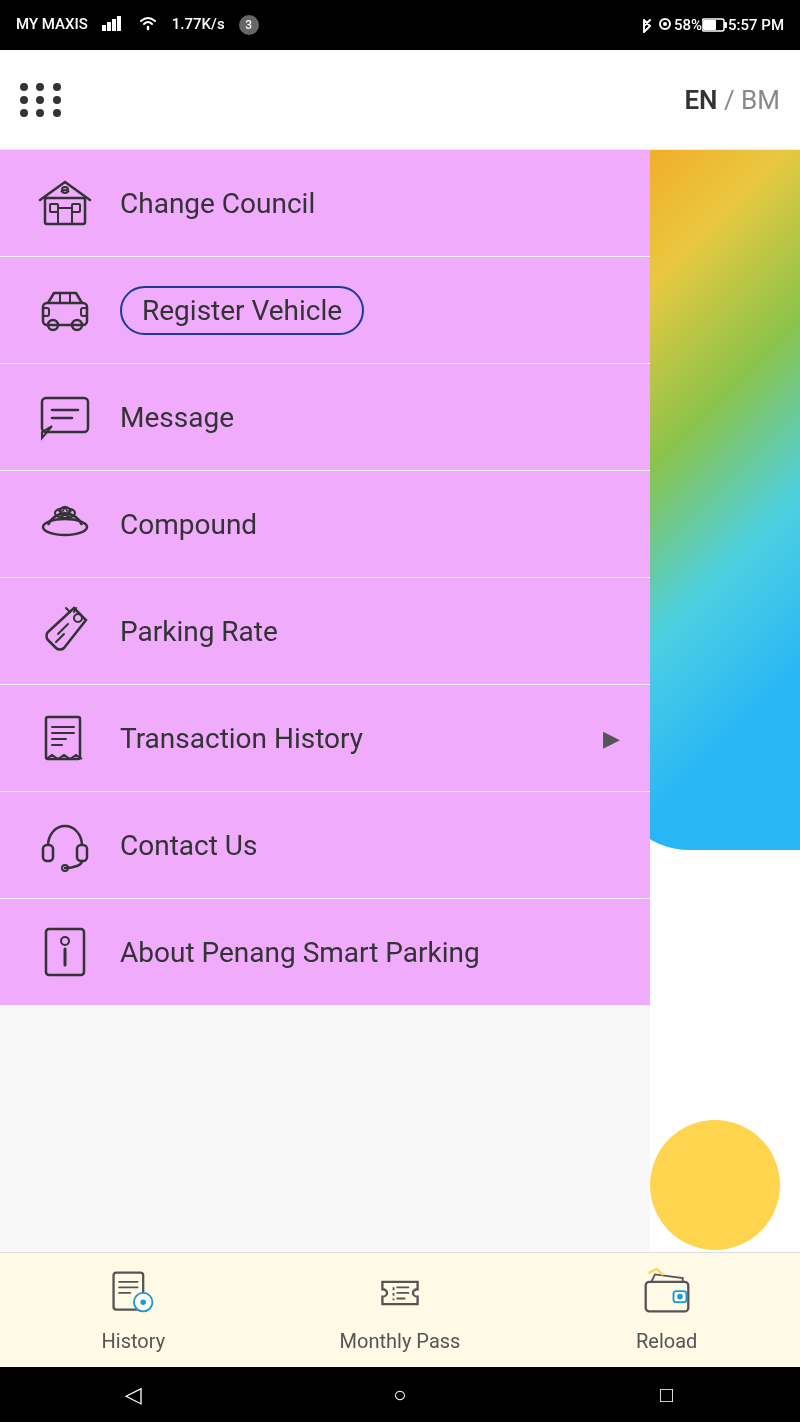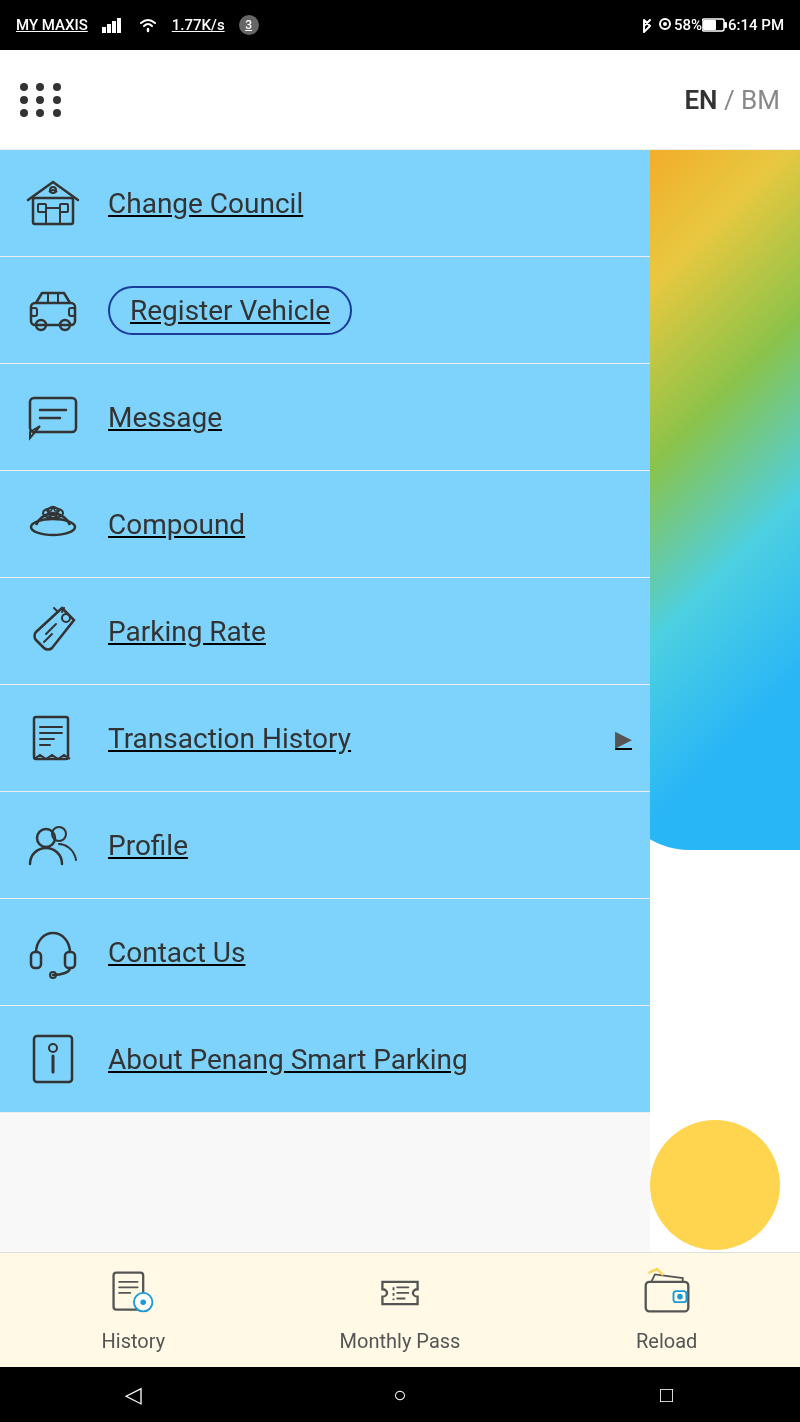--- a/index.html
+++ b/index.html
@@ -20,21 +20,21 @@
       display: flex;
       align-items: center;
       justify-content: space-between;
       padding: 0 16px;
       color: #fff;
       font-size: 15px;
       font-weight: 500;
       position: relative;
       z-index: 100;
     }
-    .status-left { display: flex; align-items: center; gap: 14px; text-decoration: underline; }
+    .status-left { display: flex; align-items: flex-start; gap: 14px; }
     .status-right { display: flex; align-items: center; }
 
     
     .app-header {
       width: 100%;
       height: 100px;
       background: #fff;
       display: flex;
       align-items: center;
       justify-content: space-between;
@@ -107,26 +107,25 @@
       left: 0;
       width: 650px;
       background: #f8f8f8;
       z-index: 10;
       bottom: 120px;
     }
 
     .menu-item {
       display: flex;
       align-items: center;
-      padding: 18px 18px;
+      padding: 18px 30px;
       border-bottom: 1px solid #eee;
-      background: #7dd3fc;
+      background: #f0abfc;
       cursor: pointer;
       min-height: 100px;
-      text-decoration: underline;
     }
     .menu-item-icon {
       width: 70px;
       height: 70px;
       display: flex;
       align-items: center;
       justify-content: center;
       flex-shrink: 0;
     }
     .menu-item-label {
@@ -241,21 +240,21 @@
     <svg width="18" height="16" viewBox="0 0 18 16">
       <circle cx="9" cy="7" r="5" stroke="white" stroke-width="2" fill="none"></circle>
       <circle cx="9" cy="7" r="2" fill="white"></circle>
     </svg>
     <span>58%</span>
     <svg width="26" height="14" viewBox="0 0 26 14">
       <rect x="0" y="1" width="22" height="12" rx="2" stroke="white" stroke-width="1.5" fill="none"></rect>
       <rect x="1" y="2" width="13" height="10" rx="1" fill="white"></rect>
       <rect x="22" y="4" width="3" height="6" rx="1" fill="white"></rect>
     </svg>
-    <span>6:14 PM</span>
+    <span>5:57 PM</span>
   </div>
 </div>
 
 <div class="app-header">
   <div class="hamburger-icon">
     <div class="dot"></div>
       <div class="dot"></div>
       <div class="dot"></div>
     <div class="dot"></div>
       <div class="dot"></div>
@@ -359,31 +358,20 @@
         <line x1="14" y1="16" x2="36" y2="16" stroke="#333" stroke-width="2" stroke-linecap="round"></line>
         <line x1="14" y1="22" x2="36" y2="22" stroke="#333" stroke-width="2" stroke-linecap="round"></line>
         <line x1="14" y1="28" x2="28" y2="28" stroke="#333" stroke-width="2" stroke-linecap="round"></line>
         <line x1="14" y1="34" x2="24" y2="34" stroke="#333" stroke-width="2" stroke-linecap="round"></line>
       </svg>
     </div>
     <span class="menu-item-label">Transaction History</span>
     <span class="menu-item-arrow">▶</span>
   </div>
 
-  <div class="menu-item">
-    <div class="menu-item-icon">
-      <svg viewBox="0 0 54 54" fill="none" xmlns="http://www.w3.org/2000/svg">
-        <circle cx="20" cy="20" r="9" stroke="#333" stroke-width="2.5" fill="none"></circle>
-        <circle cx="33" cy="16" r="7" stroke="#333" stroke-width="2" fill="none"></circle>
-        <path d="M4 46 C4 36 12 30 20 30 C28 30 36 36 36 46" stroke="#333" stroke-width="2.5" fill="none" stroke-linecap="round"></path>
-        <path d="M33 26 C38 26 48 30 50 42" stroke="#333" stroke-width="2" fill="none" stroke-linecap="round"></path>
-      </svg>
-    </div>
-    <span class="menu-item-label">Profile</span>
-  </div>
 
 
   <div class="menu-item">
     <div class="menu-item-icon">
       <svg viewBox="0 0 54 54" fill="none" xmlns="http://www.w3.org/2000/svg">
         <path d="M10 28 C10 16 18 8 27 8 C36 8 44 16 44 28" stroke="#333" stroke-width="2.5" fill="none"></path>
         <rect x="5" y="27" width="10" height="16" rx="4" stroke="#333" stroke-width="2.5" fill="none"></rect>
         <rect x="39" y="27" width="10" height="16" rx="4" stroke="#333" stroke-width="2.5" fill="none"></rect>
         <path d="M44 43 C44 47 36 50 27 50" stroke="#333" stroke-width="2.5" fill="none" stroke-linecap="round"></path>
         <circle cx="27" cy="50" r="3" stroke="#333" stroke-width="2" fill="none"></circle>

